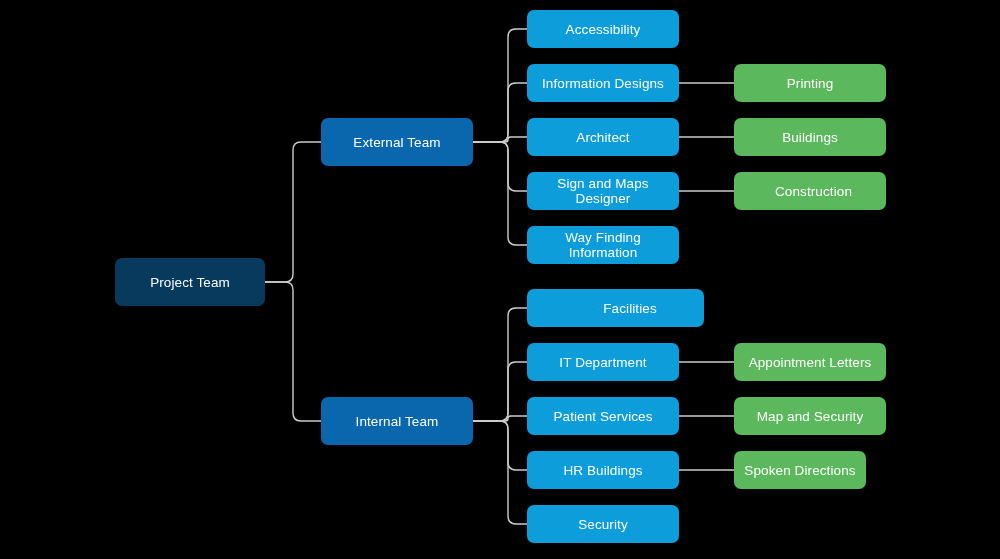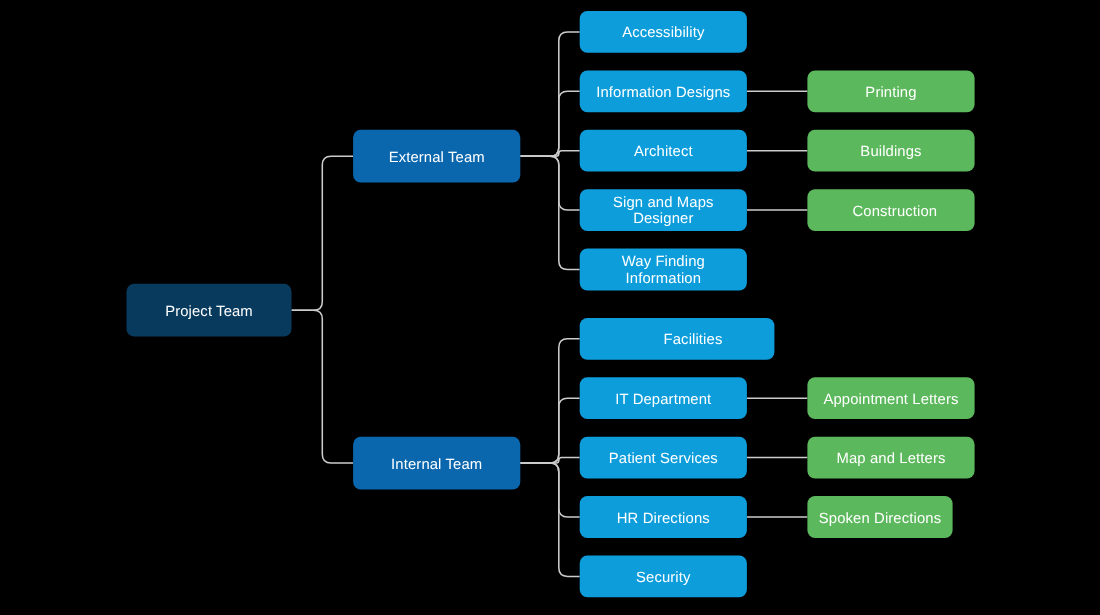--- a/index.html
+++ b/index.html
@@ -78,18 +78,18 @@
       <div class="node lvl-unit" style="left: 527px; top: 172px; width: 152px; height: 38px;">Sign and Maps
 Designer</div>
       <div class="node lvl-leaf" style="left: 734px; top: 172px; width: 152px; height: 38px; padding-left: 13px;">Construction</div>
       <div class="node lvl-unit" style="left: 527px; top: 226px; width: 152px; height: 38px;">Way Finding
 Information</div>
       <div class="node lvl-team" style="left: 321px; top: 397px; width: 152px; height: 48px;">Internal Team</div>
       <div class="node lvl-unit" style="left: 527px; top: 289px; width: 177px; height: 38px; padding-left: 35px;">Facilities</div>
       <div class="node lvl-unit" style="left: 527px; top: 343px; width: 152px; height: 38px;">IT Department</div>
       <div class="node lvl-leaf" style="left: 734px; top: 343px; width: 152px; height: 38px;">Appointment Letters</div>
       <div class="node lvl-unit" style="left: 527px; top: 397px; width: 152px; height: 38px;">Patient Services</div>
-      <div class="node lvl-leaf" style="left: 734px; top: 397px; width: 152px; height: 38px;">Map and Letters</div>
-      <div class="node lvl-unit" style="left: 527px; top: 451px; width: 152px; height: 38px;">HR Directions</div>
+      <div class="node lvl-leaf" style="left: 734px; top: 397px; width: 152px; height: 38px;">Map and Security</div>
+      <div class="node lvl-unit" style="left: 527px; top: 451px; width: 152px; height: 38px;">HR Buildings</div>
       <div class="node lvl-leaf" style="left: 734px; top: 451px; width: 132px; height: 38px;">Spoken Directions</div>
       <div class="node lvl-unit" style="left: 527px; top: 505px; width: 152px; height: 38px;">Security</div>
     </div>
 </div>
 
 </body></html>

